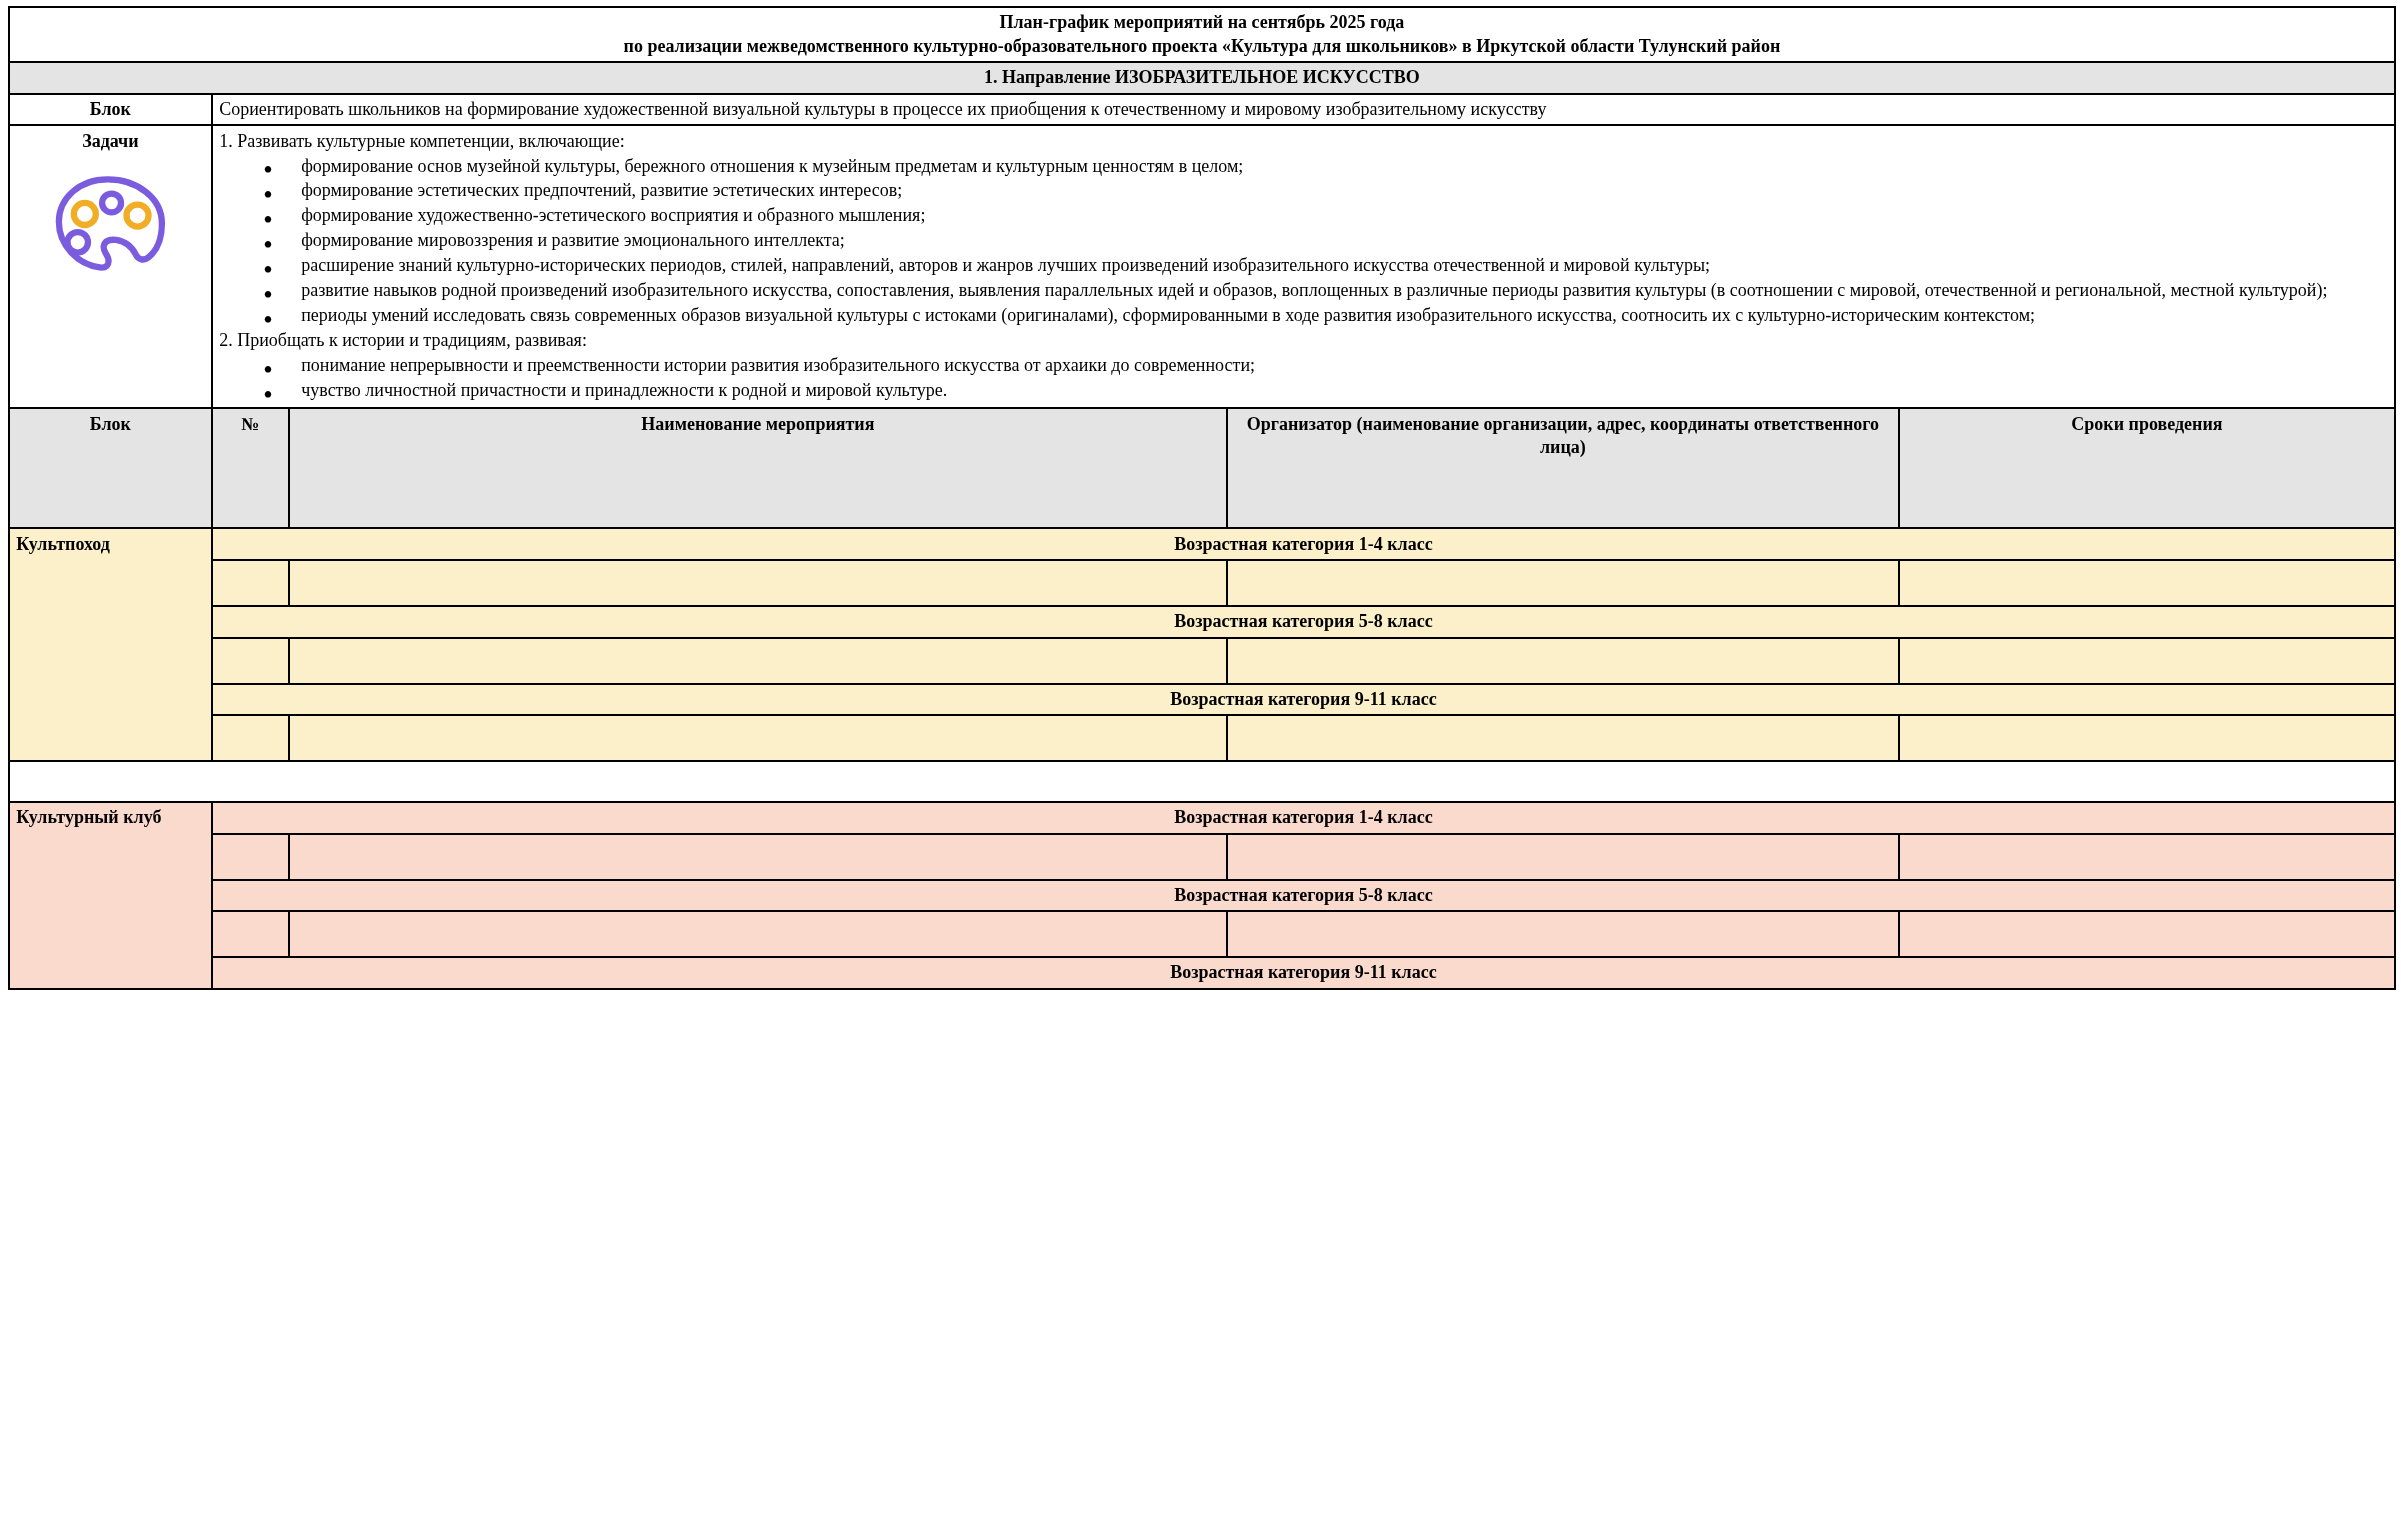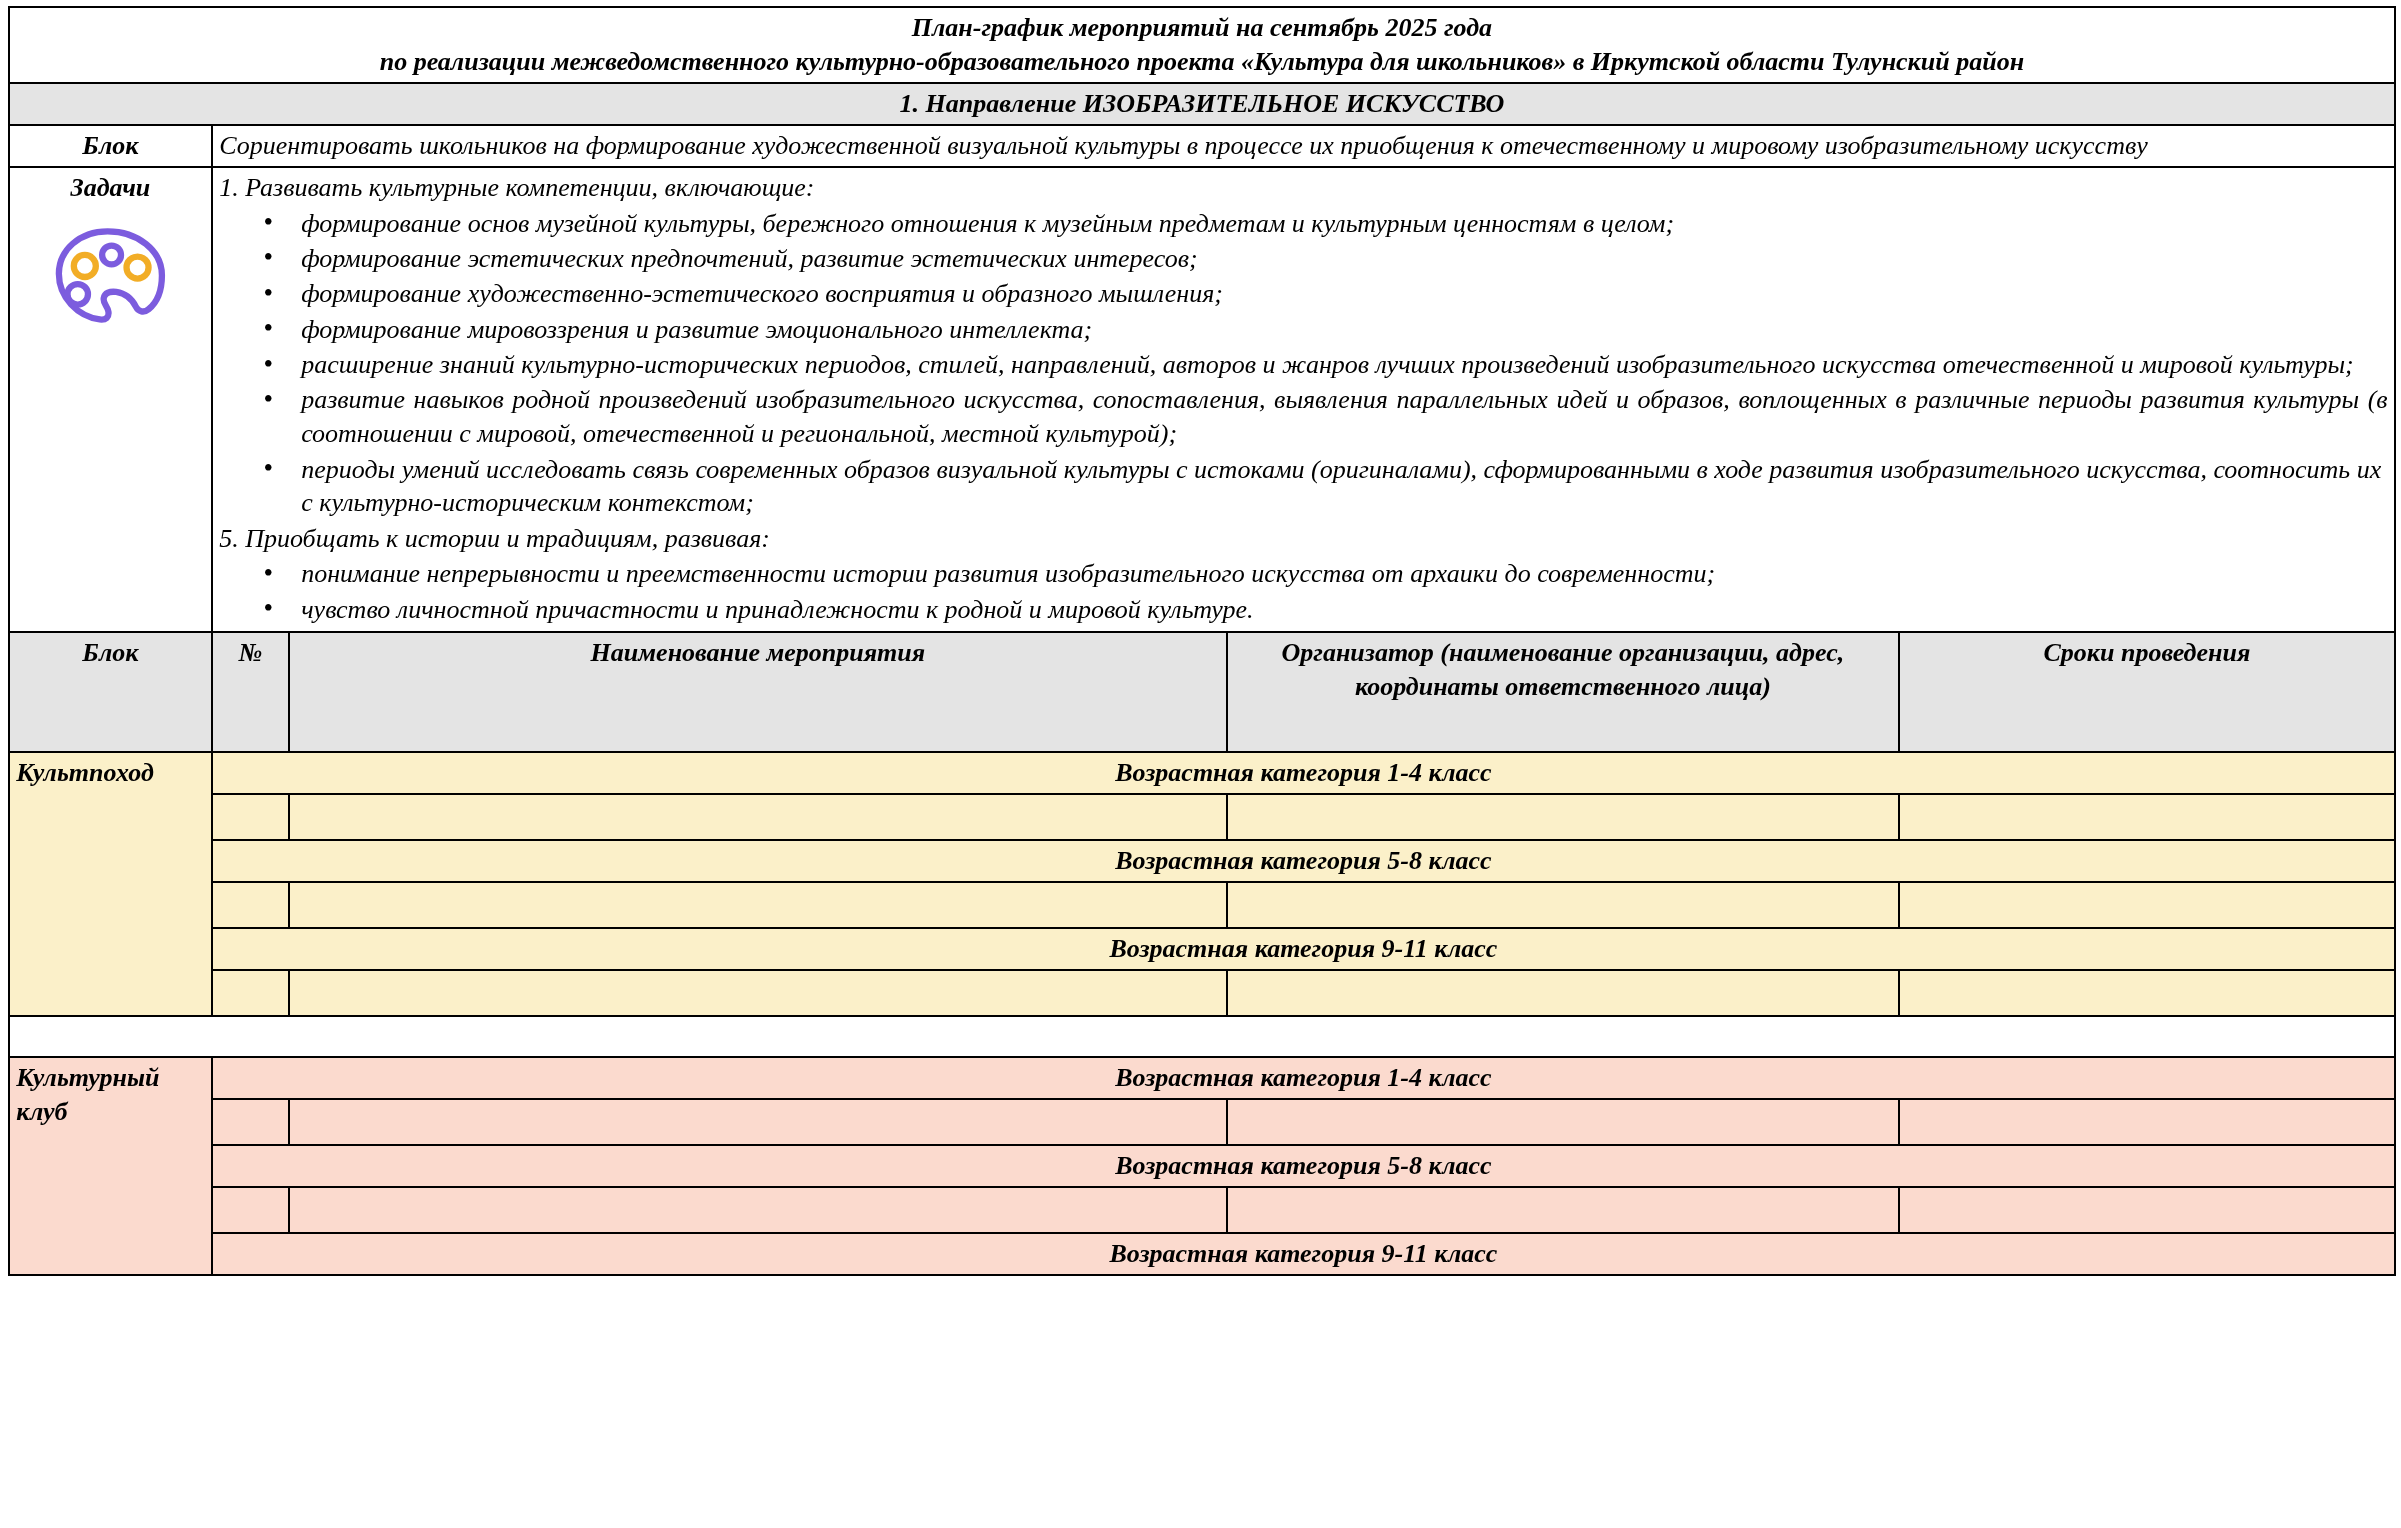--- a/index.html
+++ b/index.html
@@ -26,23 +26,22 @@
     width: 2386px;
     border-collapse: collapse;
     table-layout: fixed;
     margin-top: 6.3px;
   }
 
   table.doc td {
     border: 2.4px solid #000000;
     vertical-align: top;
     padding: 3.1px 6.3px;
-    font-size: 26px;
-    line-height: 1.30;
-    font-style: italic;
+    font-size: 18px;
+    line-height: 1.30;
   }
 
   
   .title-cell {
     border: 2.4px solid #000000;
     border-bottom-width: 2.4px;
     text-align: center;
     font-weight: bold;
     font-size: 27.5px;
     line-height: 1.32;
@@ -212,21 +211,21 @@
         <p class="numline">1. Развивать культурные компетенции, включающие:</p>
         <ul>
           <li>формирование основ музейной культуры, бережного отношения к музейным предметам и культурным ценностям в целом;</li>
           <li>формирование эстетических предпочтений, развитие эстетических интересов;</li>
           <li>формирование художественно-эстетического восприятия и образного мышления;</li>
           <li>формирование мировоззрения и развитие эмоционального интеллекта;</li>
           <li>расширение знаний культурно-исторических периодов, стилей, направлений, авторов и жанров лучших произведений изобразительного искусства отечественной и мировой культуры;</li>
           <li>развитие навыков родной произведений изобразительного искусства, сопоставления, выявления параллельных идей и образов, воплощенных в различные периоды развития культуры (в соотношении с мировой, отечественной и региональной, местной культурой);</li>
           <li>периоды умений исследовать связь современных образов визуальной культуры с истоками (оригиналами), сформированными в ходе развития изобразительного искусства, соотносить их с культурно-историческим контекстом;</li>
         </ul>
-        <p class="numline">5. Приобщать к истории и традициям, развивая:</p>
+        <p class="numline">2. Приобщать к истории и традициям, развивая:</p>
         <ul>
           <li>понимание непрерывности и преемственности истории развития изобразительного искусства от архаики до современности;</li>
           <li>чувство личностной причастности и принадлежности к родной и мировой культуре.</li>
         </ul>
       </td>
     </tr>
 
     <tr class="grid-head">
       <td>Блок</td>
       <td>№</td>

